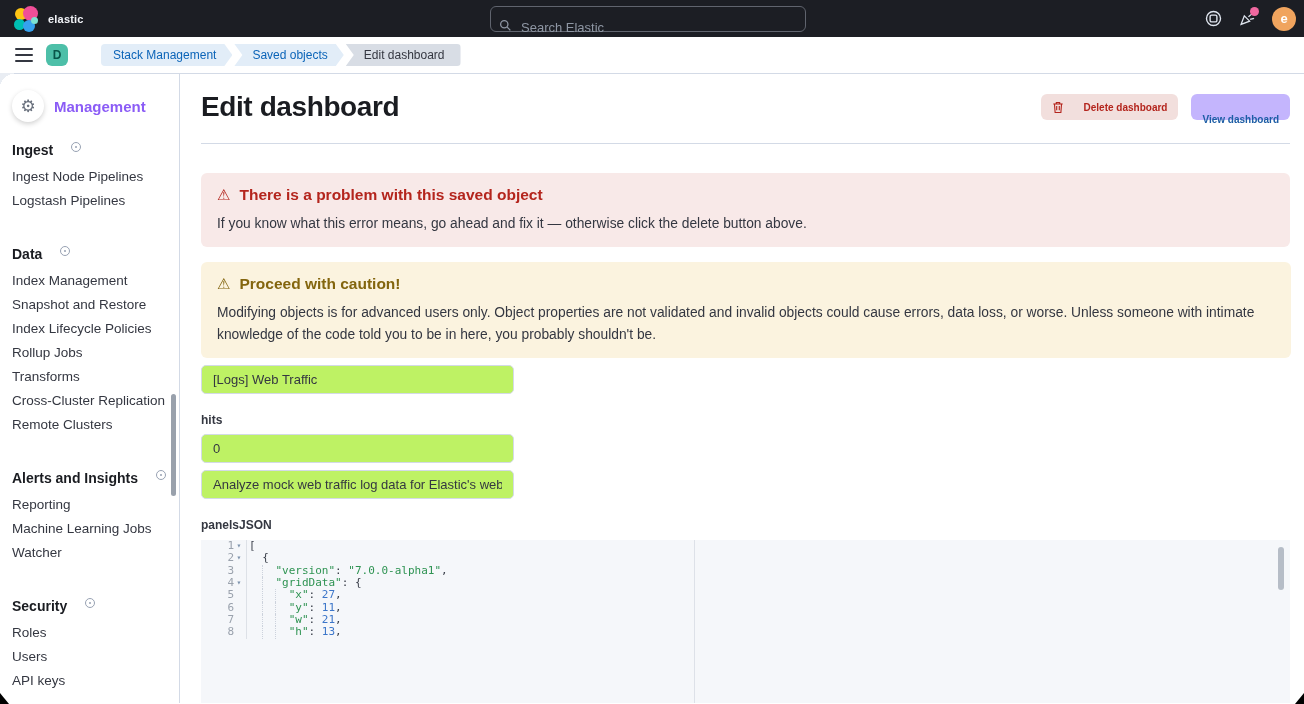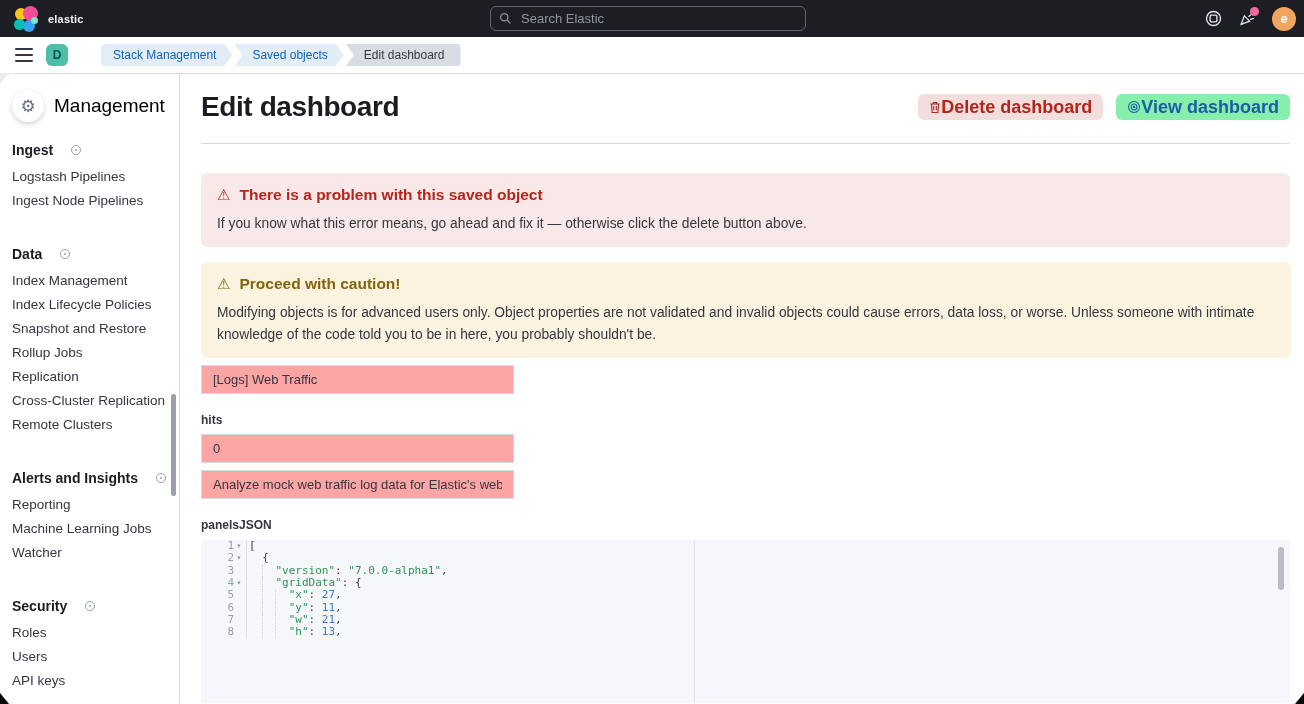--- a/index.html
+++ b/index.html
@@ -5,21 +5,21 @@
   * { box-sizing: border-box; }
   html,body { width:1304px; height:704px; margin:0; overflow:hidden;
     font-family:"Liberation Sans","DejaVu Sans",sans-serif; background:#fff; color:#343741; }
 
   
   .topbar { height:37px; background:#1c1e24; display:flex; align-items:center; padding:0 10px; position:relative; }
   .logo { width:26px; height:26px; position:relative; margin:0 8px 0 4px; }
   .logo i { position:absolute; border-radius:50%; }
   .brand { color:#f2f4f8; font-size:11px; font-weight:600; letter-spacing:.2px; }
   .searchbox { position:absolute; left:490px; top:6px; width:316px; height:25px; border:1px solid #60646e;
-    border-radius:6px; display:flex; align-items:center; padding:0 8px; background:#1c1e24; }
+    border-radius:6px; display:flex; align-items:flex-start; padding:12px 8px; background:#1c1e24; }
   .searchbox svg { flex:0 0 auto; }
   .searchbox input { flex:1; background:transparent; border:none; outline:none; color:#aeb4c0; font-size:13px; margin-left:7px; font-family:inherit; }
   .searchbox input::placeholder { color:#8e96a3; }
   .topbar-right { position:absolute; right:8px; top:0; height:37px; display:flex; align-items:center; gap:16px; }
   .ticon { position:relative; width:18px; height:18px; display:flex; align-items:center; justify-content:center; cursor:pointer; }
   .badge-dot { position:absolute; top:-3px; right:-3px; width:9px; height:9px; border-radius:50%; background:#f068a0; }
   .avatar { width:24px; height:24px; border-radius:50%; background:#f0a45e; color:#fff; font-size:13px; font-weight:600;
     display:flex; align-items:center; justify-content:center; }
 
   
@@ -38,50 +38,50 @@
 
   
   .app { display:flex; height:629px; background:#fff; position:relative; }
   .sidebar { width:180px; flex:0 0 180px; border-right:1px solid #d3dae6; background:#fff; position:relative;
     border-top-left-radius:14px; padding:16px 12px 0 12px; }
   .sidebar-corner { position:absolute; top:-1px; left:-1px; width:15px; height:15px;
     background:radial-gradient(circle at 15px 15px, transparent 14px, #e9edf3 14px); pointer-events:none; }
   .mgmt-header { display:flex; align-items:center; gap:10px; }
   .mgmt-circle { width:32px; height:32px; border-radius:50%; background:#fff; box-shadow:0 2px 5px rgba(0,0,0,.18); 
     display:flex; align-items:center; justify-content:center; font-size:17px; color:#69707d; }
-  .mgmt-title { font-size:19px; font-weight:400; color:#000000; }
+  .mgmt-title { font-size:15px; font-weight:700; color:#8b5cf6; }
   .nav-section { margin-top:34px; }
   .nav-section:first-of-type { margin-top:20px; }
-  .nav-heading { font-size:14px; font-weight:700; color:#1a1c21; display:flex; align-items:center; gap:18px; margin-bottom:6px; }
+  .nav-heading { font-size:14px; font-weight:700; color:#1a1c21; display:flex; align-items:flex-start; gap:18px; margin-bottom:6px; }
   .info-icon { width:10px; height:10px; border:1px solid #98a2b3; border-radius:50%; display:inline-block; position:relative; }
   .info-icon::after { content:""; position:absolute; left:3px; top:3px; width:2px; height:2px; background:#98a2b3; border-radius:50%; }
   .nav-item { font-size:13.5px; color:#343741; padding:4.5px 0; cursor:pointer; }
   .side-scroll { position:absolute; right:3px; top:320px; width:5px; height:102px; border-radius:3px; background:#99a1ac; }
 
   .main { flex:1; padding:0 14px 0 21px; overflow:hidden; }
   .page-header { display:flex; align-items:center; justify-content:space-between; margin-top:17px; }
   .page-title { font-size:28px; font-weight:700; color:#1a1c21; letter-spacing:-.4px; }
   .hdr-buttons { display:flex; gap:13px; }
-  .btn { height:26px; border:none; border-radius:6px; display:flex; align-items:center; gap:0; padding:0 11px;
-    font-size:18px; font-weight:600; cursor:pointer; font-family:inherit; }
+  .btn { height:26px; border:none; border-radius:6px; display:flex; align-items:center; gap:20px; padding:0 11px;
+    font-size:10px; font-weight:600; cursor:pointer; font-family:inherit; }
   .btn-danger { background:#f2dfdd; color:#b4251d; }
-  .btn-primary { background:#86efac; color:#1d5da5; }
+  .btn-primary { background:#c4b5fd; color:#1d5da5;flex-direction:column; }
   .main hr { border:none; border-top:1px solid #d3dae6; margin:20px 0 0 0; }
 
   .callout { border-radius:6px; padding:13px 16px; margin-top:15px; }
   .callout-error { background:#f8e9e8; margin-top:29px; }
   .callout-warning { background:#fbf3df; }
   .callout-title { font-size:15.5px; font-weight:600; display:flex; align-items:center; gap:9px; }
   .callout-error .callout-title { color:#b4251d; }
   .callout-warning .callout-title { color:#83650e; }
   .callout-body { font-size:13.8px; color:#343741; margin-top:9px; line-height:1.55; }
 
   .field-label { font-size:12px; font-weight:700; color:#343741; margin-top:19px; }
-  .field-input { display:block; width:313px; height:29px; margin-top:7px; background:#fca5a5; border:1px solid #d3dae6;
-    border-radius:0; padding:0 11px; font-size:13px; color:#343741; font-family:inherit; outline:none; }
+  .field-input { display:block; width:313px; height:29px; margin-top:7px; background:#bef264; border:1px solid #d3dae6;
+    border-radius:5px; padding:0 11px; font-size:13px; color:#343741; font-family:inherit; outline:none; }
 
   
   .editor { position:relative; margin-top:8px; height:172px; background:#f5f7fa; overflow:hidden;
     font-family:"DejaVu Sans Mono","Liberation Mono",monospace; font-size:11px; line-height:12.3px; }
   .ed-line { display:flex; height:12.3px; }
   .ed-gut { width:46px; flex:0 0 46px; display:flex; justify-content:flex-end; align-items:center;
     color:#9aa2ad; border-right:1px solid #dde1e7; padding-right:2px; }
   .ed-num { text-align:right; }
   .ed-fold { width:10px; text-align:center; color:#7d93ad; font-size:8px; cursor:pointer; }
   .ed-code { padding-left:2px; white-space:pre; }
@@ -155,33 +155,33 @@
     <div class="mgmt-header">
       <div class="mgmt-circle">⚙</div>
       <div class="mgmt-title">Management</div>
     </div>
     <div id="nav-sections">
         <div class="nav-section">
           <div class="nav-heading">
             <span>Ingest</span>
             <span class="info-icon"></span>
           </div>
+          <div class="nav-item">Ingest Node Pipelines</div>
           <div class="nav-item">Logstash Pipelines</div>
-          <div class="nav-item">Ingest Node Pipelines</div>
         </div>
         <div class="nav-section">
           <div class="nav-heading">
             <span>Data</span>
             <span class="info-icon"></span>
           </div>
           <div class="nav-item">Index Management</div>
+          <div class="nav-item">Snapshot and Restore</div>
           <div class="nav-item">Index Lifecycle Policies</div>
-          <div class="nav-item">Snapshot and Restore</div>
           <div class="nav-item">Rollup Jobs</div>
-          <div class="nav-item">Replication</div>
+          <div class="nav-item">Transforms</div>
           <div class="nav-item">Cross-Cluster Replication</div>
           <div class="nav-item">Remote Clusters</div>
         </div>
         <div class="nav-section">
           <div class="nav-heading">
             <span>Alerts and Insights</span>
             <span class="info-icon"></span>
           </div>
           <div class="nav-item">Reporting</div>
           <div class="nav-item">Machine Learning Jobs</div>

